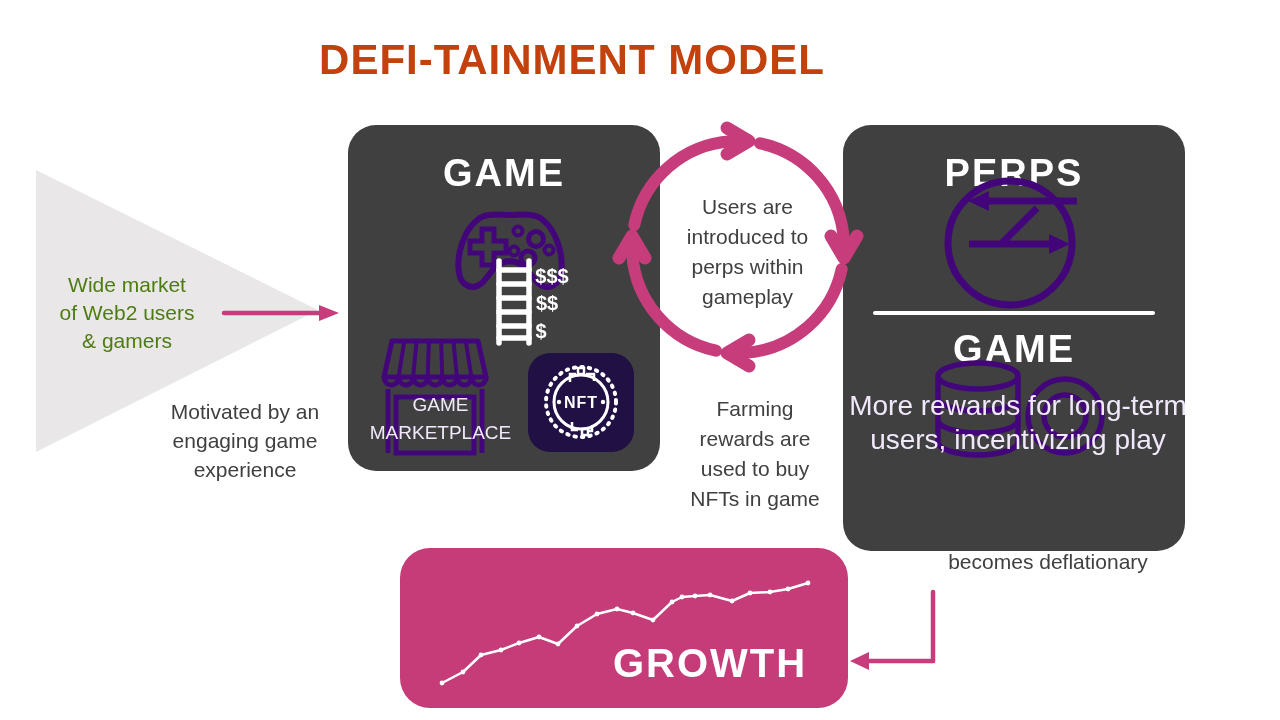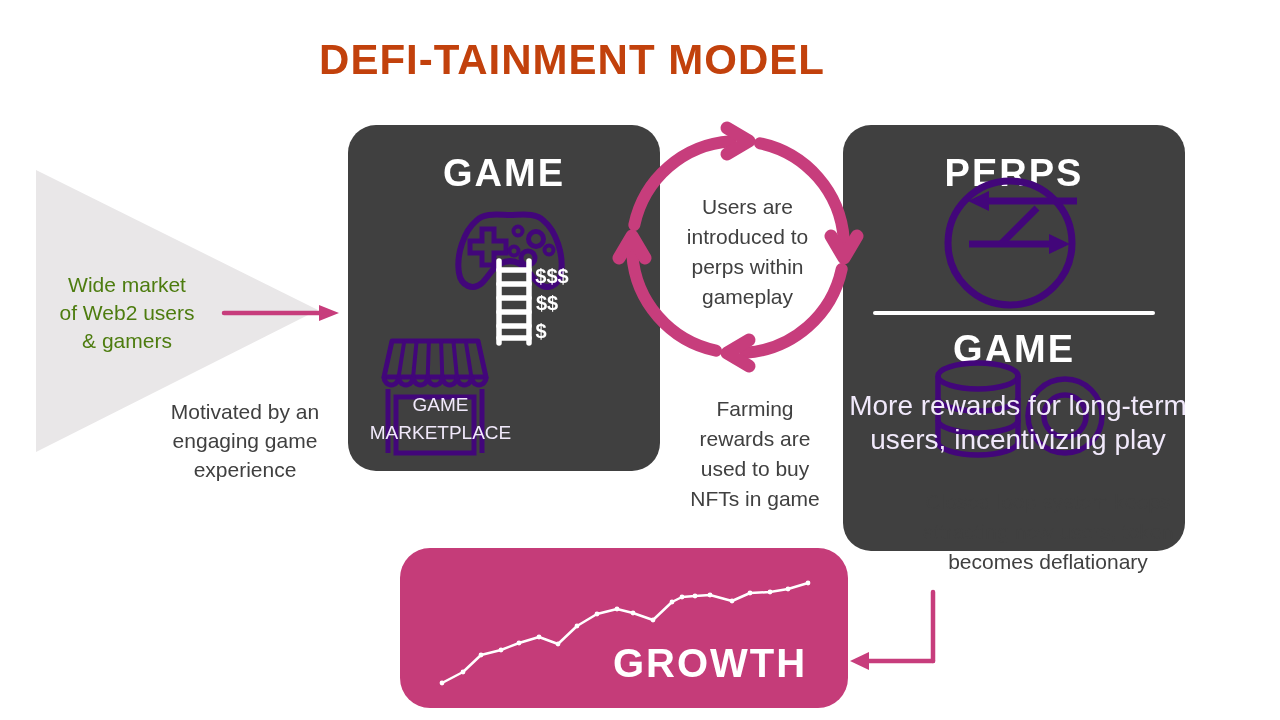--- a/index.html
+++ b/index.html
@@ -94,20 +94,33 @@
       <line x1="77.4" y1="10" x2="80.9" y2="46" stroke-width="4"></line>
       <line x1="89.7" y1="10" x2="95.4" y2="46" stroke-width="4"></line>
       <path d="M8,46 a7.3,8 0 0 0 14.6,0 a7.3,8 0 0 0 14.6,0 a7.3,8 0 0 0 14.6,0 a7.3,8 0 0 0 14.6,0 a7.3,8 0 0 0 14.6,0 a7.3,8 0 0 0 14.6,0 a7.3,8 0 0 0 14.6,0" stroke-width="5"></path>
       <line x1="12" y1="58" x2="12" y2="122" stroke-width="5"></line>
       <line x1="106" y1="58" x2="106" y2="122" stroke-width="5"></line>
       <rect x="20" y="66" width="78" height="56" stroke-width="5"></rect>
     </svg>
     <div class="abs light-label pre" style="left:0px;top:266px;width:185px;font-size:19px;line-height:28px;">GAME
 MARKETPLACE</div>
 
+    <div class="abs" id="nft-tile" style="left:180px;top:228px;width:106px;height:99px;">
+      <svg width="106" height="99" viewBox="0 0 106 99" fill="none" stroke="#ffffff">
+        <circle cx="53" cy="49" r="35" stroke-width="4" stroke-dasharray="1.5 6" stroke-linecap="round"></circle>
+        <circle cx="53" cy="49" r="27" stroke-width="3"></circle>
+        <circle cx="31" cy="49" r="2.2" fill="#ffffff" stroke="none"></circle>
+        <circle cx="75" cy="49" r="2.2" fill="#ffffff" stroke="none"></circle>
+        <path d="M42,29 V21 H48 M58,21 H66 V28" stroke-width="2.5"></path>
+        <rect x="50" y="15" width="6" height="6" stroke-width="2.5"></rect>
+        <path d="M44,69 V77 H50 M60,78 H64 V72" stroke-width="2.5"></path>
+        <rect x="54" y="76" width="6" height="6" stroke-width="2.5"></rect>
+        <text x="53" y="55" text-anchor="middle" font-size="16" font-weight="700" letter-spacing="1" fill="#ffffff" stroke="none" font-family="Liberation Sans, sans-serif">NFT</text>
+      </svg>
+    </div>
   </div>
 
   <div class="abs pbox" style="left:843px;top:125px;width:342px;height:426px;">
     <div class="abs box-head" style="top:26px;">PERPS</div>
 
     <svg class="abs" style="left:88px;top:46px;" width="160" height="145" viewBox="0 0 160 145" fill="none" stroke="#42067a">
       <circle cx="79" cy="72" r="62" stroke-width="7"></circle>
       <line x1="146" y1="30" x2="56" y2="30" stroke-width="7"></line>
       <polygon points="58,20 58,40 37,30" fill="#42067a" stroke="none"></polygon>
       <line x1="106" y1="37" x2="70" y2="73" stroke-width="7"></line>

